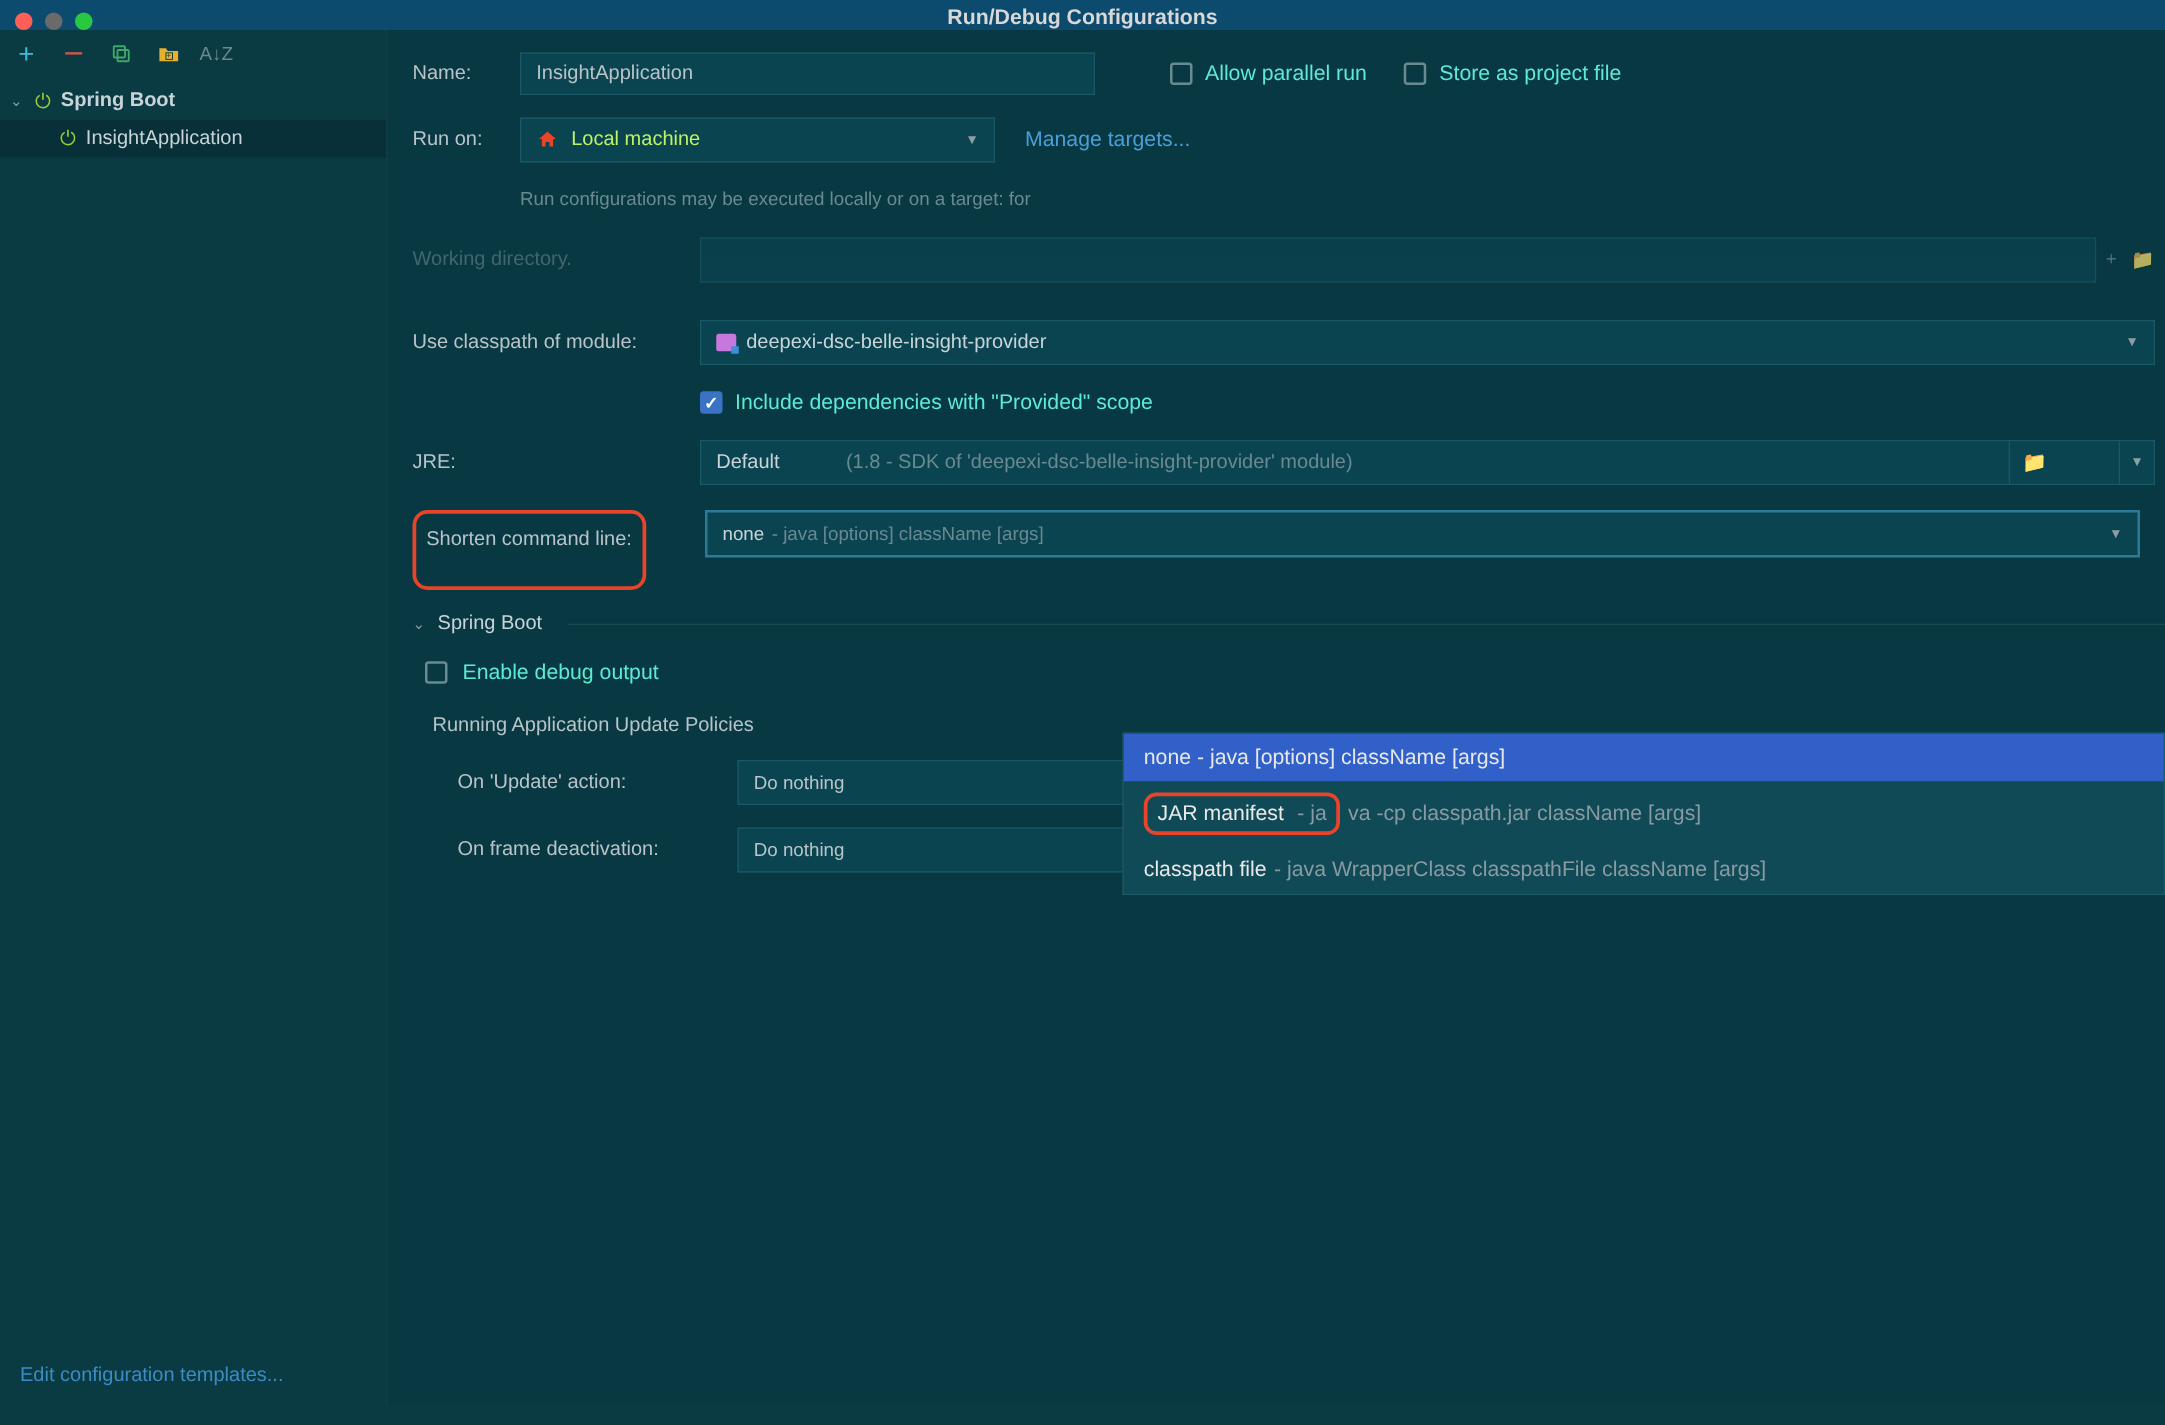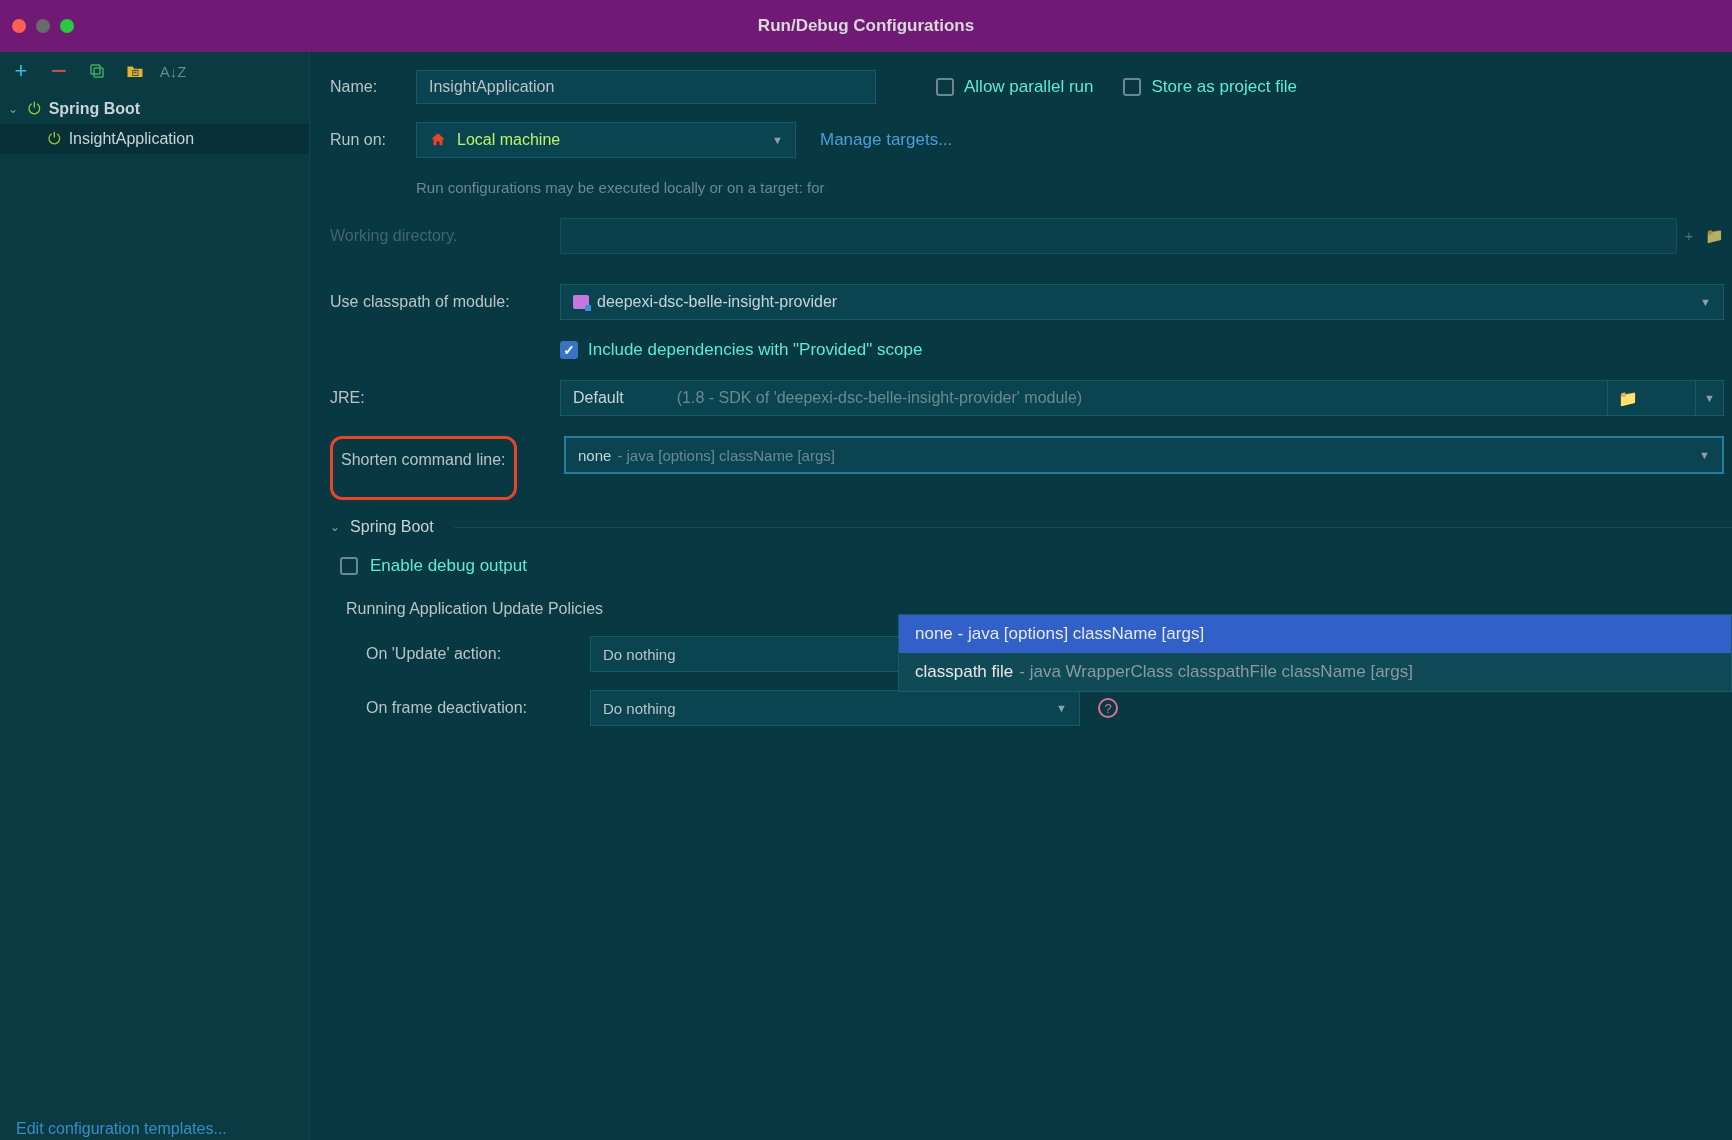--- a/index.html
+++ b/index.html
@@ -6,24 +6,24 @@
 body {
   font-family: -apple-system, BlinkMacSystemFont, "Segoe UI", sans-serif;
   background: #0a3a42;
   color: #b8c4c8;
   font-size: 15px;
   width: 1732px;
   height: 1140px;
   overflow: hidden;
 }
 .titlebar {
-  height: 52px;
-  background: #701a75;
-  display: flex;
-  align-items: center;
+  height: 24px;
+  background: #0c4a6e;
+  display: flex;
+  align-items: flex-end;
   padding: 0 12px;
   position: relative;
 }
 .traffic-lights { display: flex; gap: 10px; }
 .traffic-light { width: 14px; height: 14px; border-radius: 50%; }
 .tl-red { background: #ff5f57; }
 .tl-yellow { background: #6a6a6a; }
 .tl-green { background: #28c840; }
 .title {
   position: absolute;
@@ -174,21 +174,21 @@
 .jre-default { color: #c8d4d8; }
 .jre-detail { color: #6a8a92; margin-left: 6px; }
 .jre-folder { margin-left: auto; color: #6a8a92; padding: 0 10px; border-left: 1px solid #1a5a66; height: 100%; display: flex; align-items: center; }
 .jre-dd { color: #8aa0a6; padding: 0 8px; border-left: 1px solid #1a5a66; height: 100%; display: flex; align-items: center; font-size: 11px; }
 .highlight-box {
   border: 3px solid #e8442a;
   border-radius: 12px;
   padding: 12px 8px 28px 8px;
   display: inline-block;
 }
-.scl-row { display: flex; align-items: flex-start; gap: 0; margin-bottom: 12px; padding-right: 8px; }
+.scl-row { display: flex; align-items: flex-start; gap: 0; margin-bottom: 12px; padding-right: 20px; }
 .scl-label-wrap { width: 234px; flex-shrink: 0; }
 .scl-select {
   flex: 1;
   background: #0a4450;
   border: 2px solid #2a7a9a;
   height: 38px;
   padding: 0 12px;
   display: flex;
   align-items: center;
   cursor: pointer;
@@ -403,19 +403,26 @@
         <span class="help-icon">?</span>
       </div>
 
     </div>
 
     <div class="dropdown">
       <div class="dd-item selected">
         <span class="dd-main">none - java [options] className [args]</span>
       </div>
       <div class="dd-item">
+        <span class="jar-highlight">
+          <span class="dd-main">JAR manifest</span>
+          <span class="dd-hint"> - ja</span>
+        </span>
+          <span class="dd-hint">va -cp classpath.jar className [args]</span>
+      </div>
+      <div class="dd-item">
         <span class="dd-main">classpath file</span>
         <span class="dd-hint">- java WrapperClass classpathFile className [args]</span>
       </div>
     </div>
 
   </div>
 </div>
 
 </body></html>

